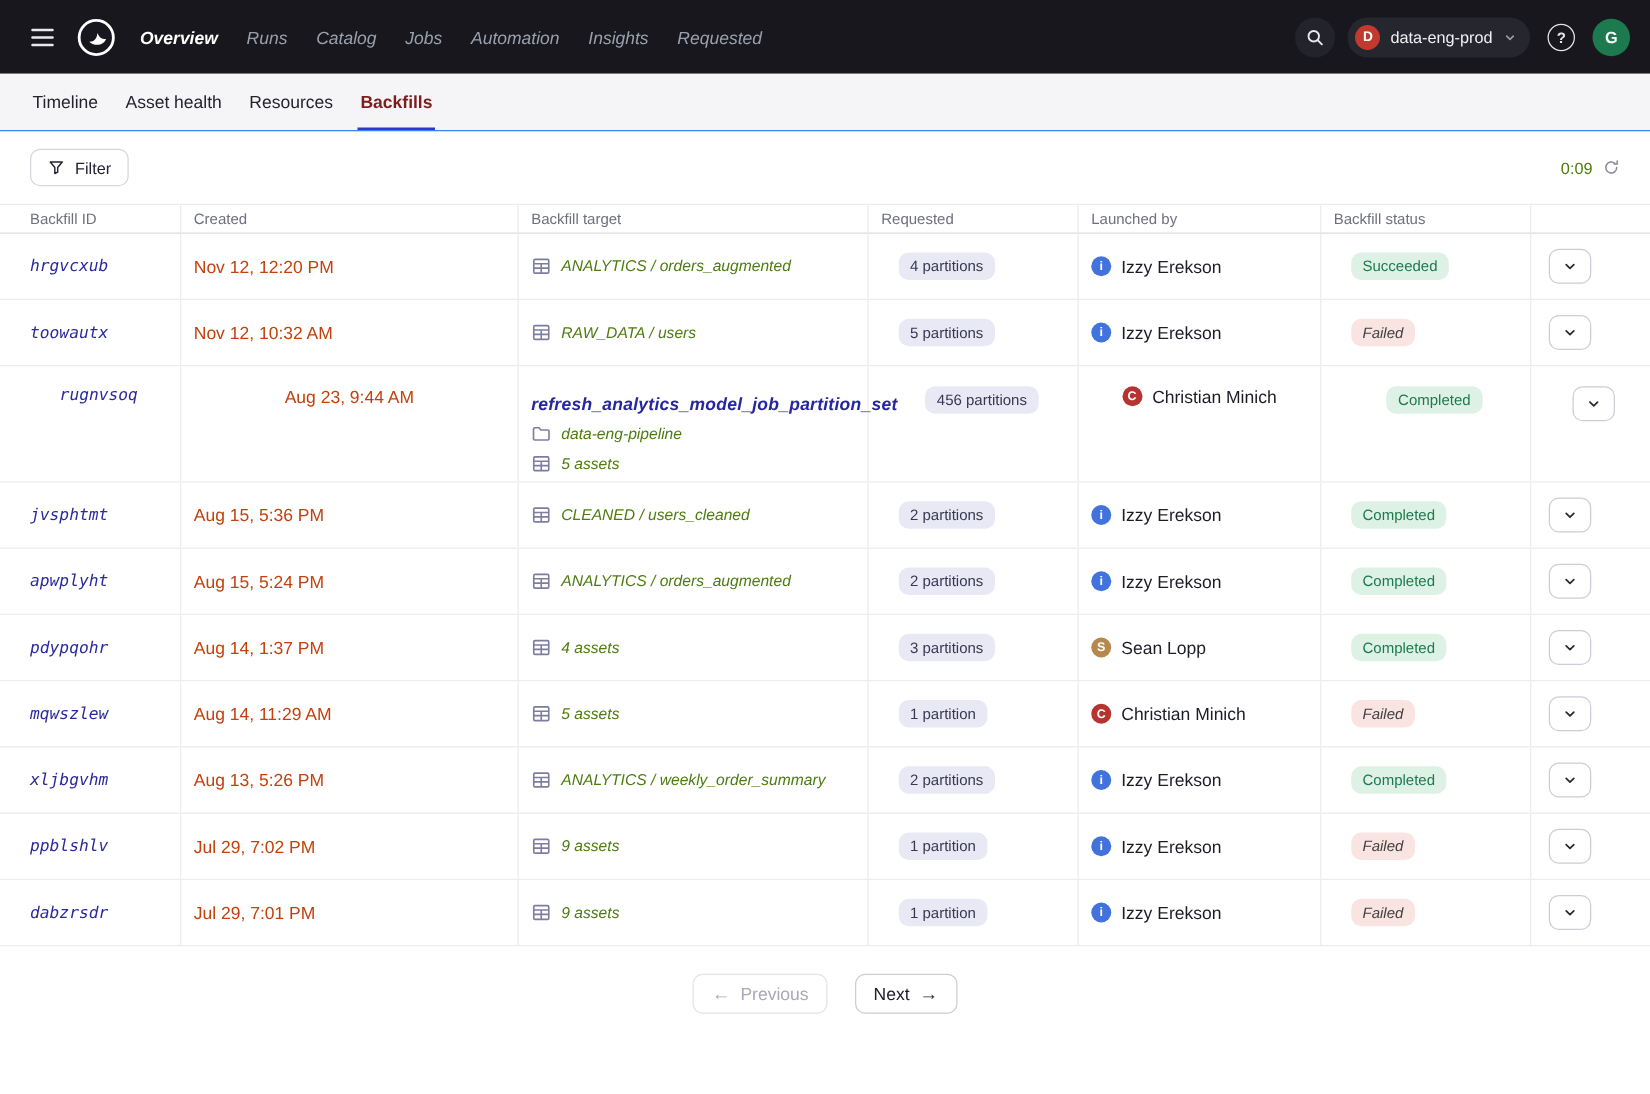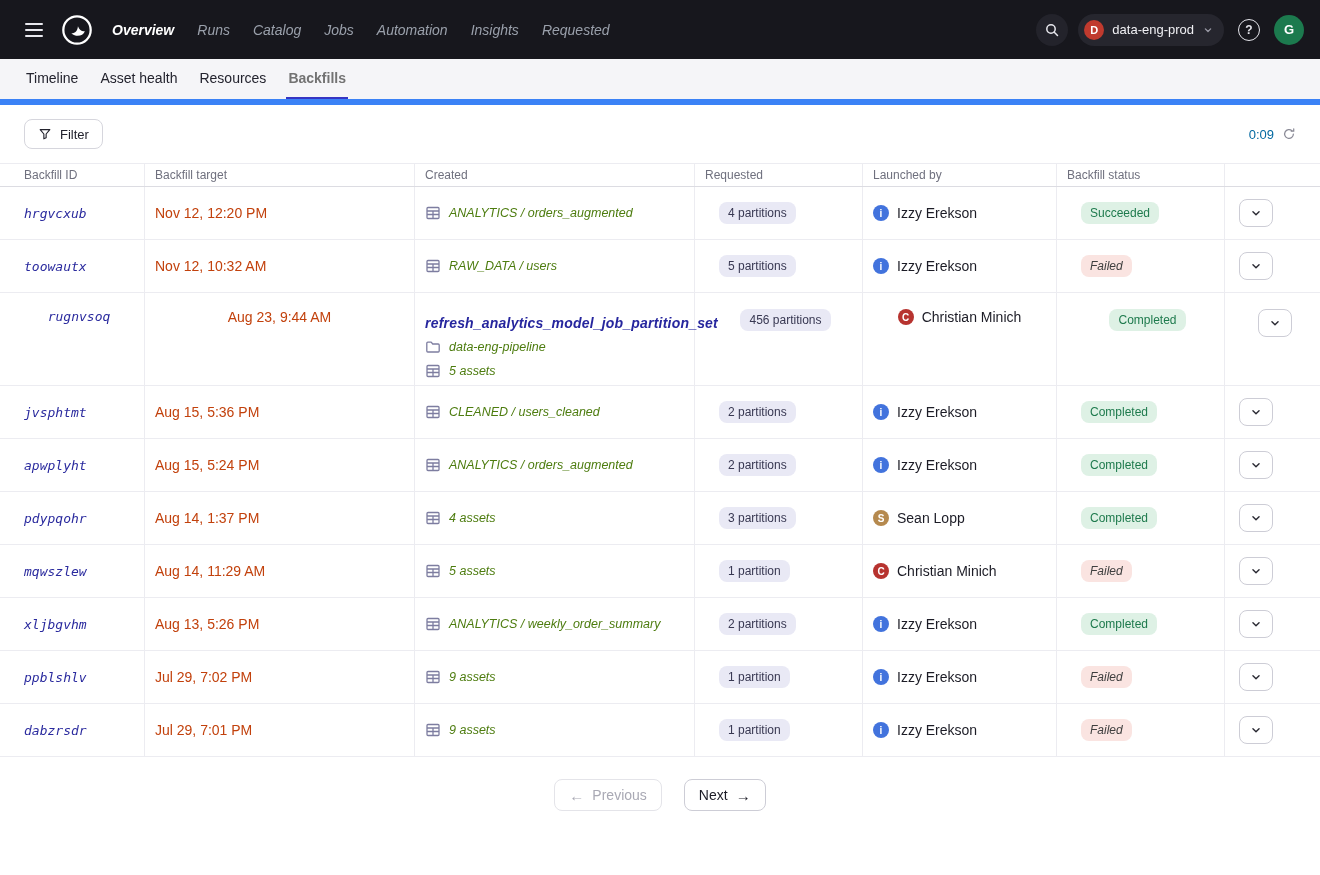--- a/index.html
+++ b/index.html
@@ -21,29 +21,29 @@
   .icon-circle-btn{width:32px;height:32px;border-radius:50%;display:flex;align-items:center;justify-content:center;color:#e8e8ee;background:#23232b;}
   .deploy-pill{display:flex;align-items:center;gap:8px;height:32px;padding:0 10px 0 6px;background:#26262e;border-radius:16px;}
   .deploy-initial{width:20px;height:20px;border-radius:50%;background:#c03a2e;color:#fff;font-size:11px;font-weight:700;display:flex;align-items:center;justify-content:center;}
   .deploy-label{font-size:13px;color:#f0f0f4;font-weight:500;}
   .deploy-chev{color:#9a9aa6;display:flex;}
   .help-btn{width:30px;height:30px;border-radius:50%;display:flex;align-items:center;justify-content:center;}
   .help-ring{width:22px;height:22px;border:1.6px solid #e4e4ea;border-radius:50%;display:flex;align-items:center;justify-content:center;font-size:12px;font-weight:600;color:#e4e4ea;}
   .user-avatar-btn{width:30px;height:30px;border-radius:50%;background:#1c7a4e;color:#fff;font-size:13px;font-weight:600;display:flex;align-items:center;justify-content:center;}
 
   
-  .tabbar{height:46px;background:#f5f5f8;border-bottom:6px solid #3b82f6;display:flex;align-items:stretch;gap:18px;padding:0 24px;}
+  .tabbar{height:46px;background:#f5f5f8;border-bottom:1px solid #3b82f6;display:flex;align-items:stretch;gap:18px;padding:0 24px;}
   .tab{font-size:14px;font-weight:500;color:#23232e;border-bottom:2px solid transparent;padding:0 2px;display:flex;align-items:center;}
-  .tab.active{color:#737373;font-weight:600;border-bottom-color:#3535c4;}
+  .tab.active{color:#7f1d1d;font-weight:600;border-bottom-color:#3535c4;}
 
   
   .toolbar{display:flex;align-items:center;justify-content:space-between;padding:14px 24px;}
   .filter-btn{display:flex;align-items:center;gap:8px;height:30px;padding:0 13px;border:1px solid #d6d6dd;border-radius:8px;background:#fff;font-size:13px;font-weight:500;color:#23232e;}
   .filter-btn .f-icon{display:flex;color:#23232e;}
-  .timer{display:flex;align-items:center;gap:8px;font-size:13px;color:#0369a1;}
+  .timer{display:flex;align-items:center;gap:8px;font-size:13px;color:#4d7c0f;}
   .refresh-icon{color:#8a8a96;display:flex;}
 
   
   .thead,.tr{display:grid;grid-template-columns:145px 270px 280px 168px 194px 168px 1fr;}
   .thead{border-top:1px solid #ececf1;border-bottom:1px solid #dcdce2;height:24px;}
   .th{font-size:12px;color:#6f707e;display:flex;align-items:center;padding:0 10px;border-right:1px solid #ececf1;}
   .th:first-child{padding-left:24px;}
   .th:last-child{border-right:none;}
   .tr{min-height:53px;border-bottom:1px solid #ececf1;}
   .td{display:flex;align-items:center;padding:0 10px;border-right:1px solid #ececf1;min-width:0;}
@@ -148,22 +148,22 @@
         <path d="M13 8a5 5 0 1 1-1.6-3.67"></path>
           <path d="M13.4 2v2.8h-2.8"></path>
       </svg>
     </span>
   </div>
 </div>
 
 <div>
   <div class="thead">
       <div class="th">Backfill ID</div>
+      <div class="th">Created</div>
       <div class="th">Backfill target</div>
-      <div class="th">Created</div>
       <div class="th">Requested</div>
       <div class="th">Launched by</div>
       <div class="th">Backfill status</div>
       <div class="th"></div>
     </div>
   <div>
       <div class="tr">
         <div class="td">
           <a class="id-link">hrgvcxub</a>
         </div>

